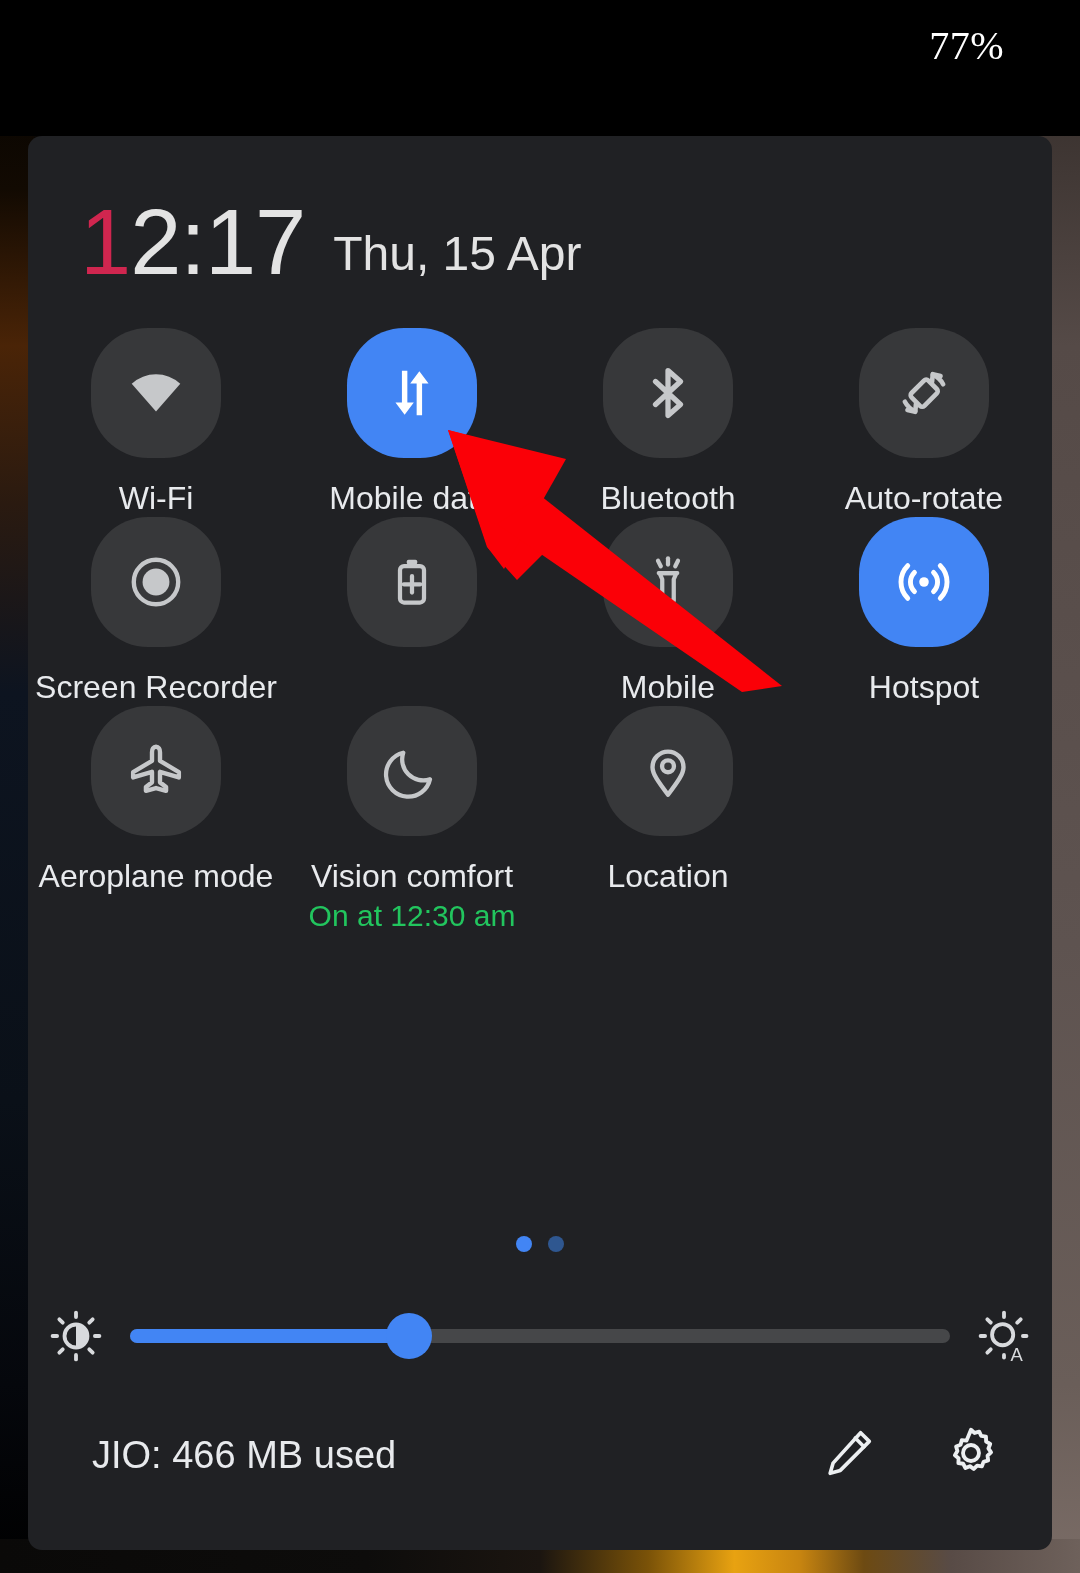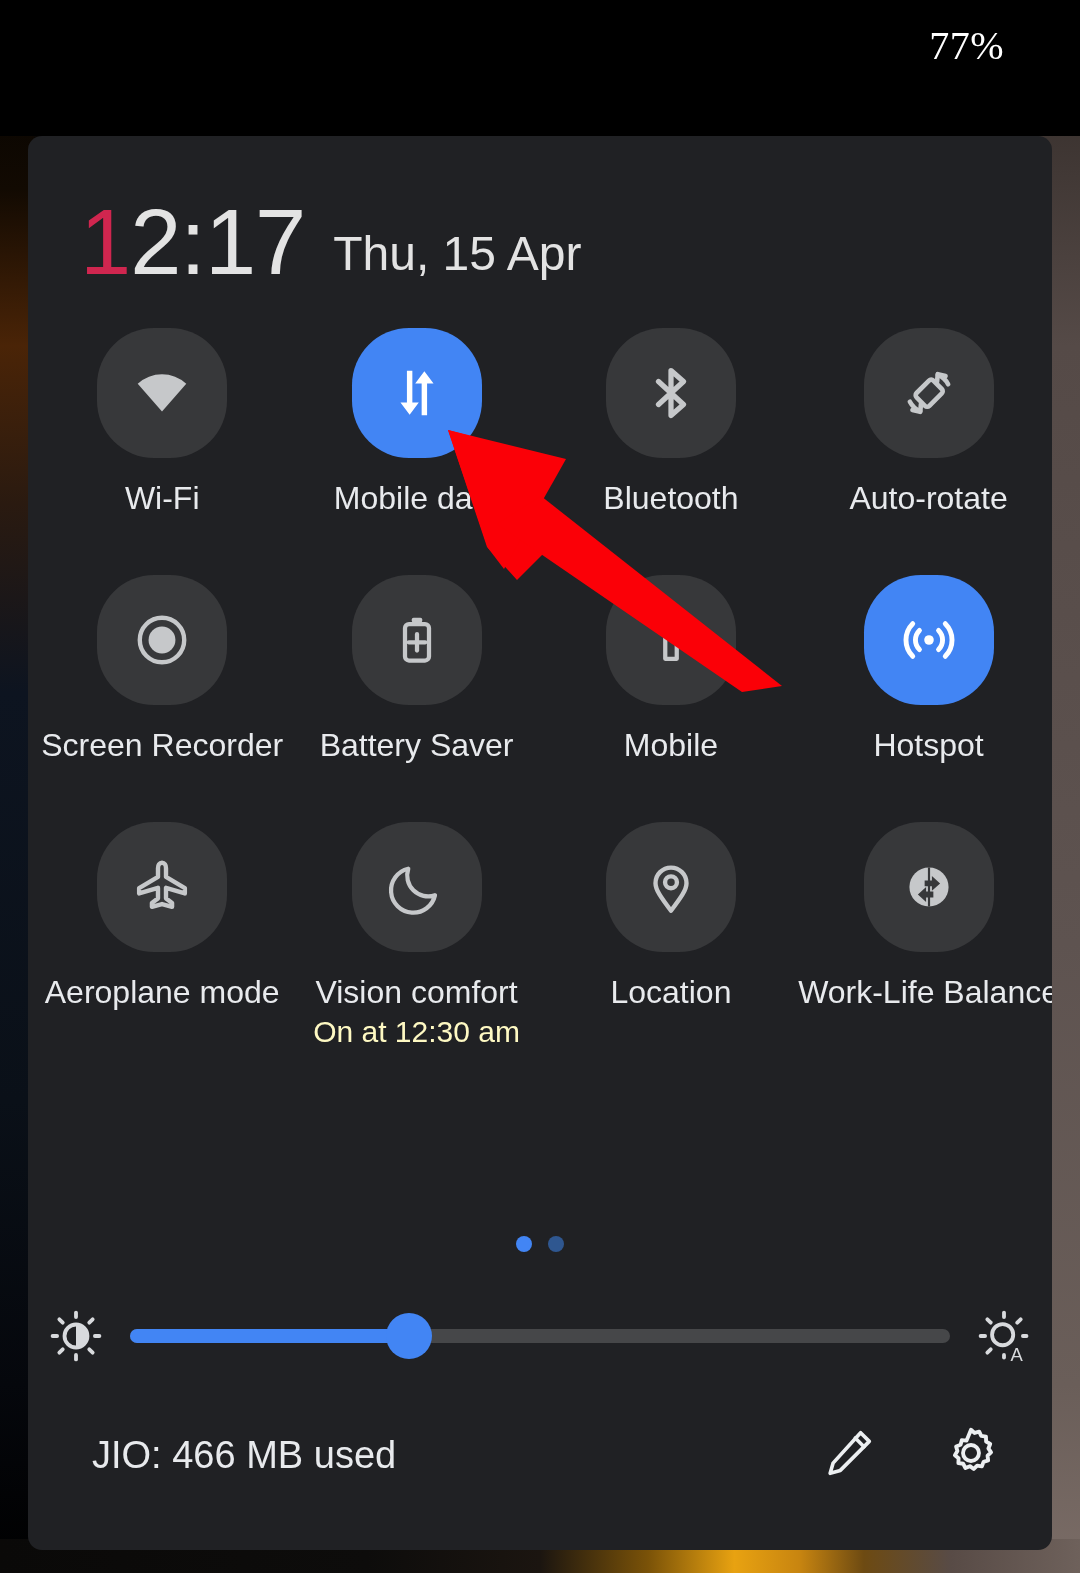--- a/index.html
+++ b/index.html
@@ -80,22 +80,20 @@
     color:#e3e3e3;
     position:relative; top:-4px;margin-top:46px;
   }
 
   
   .tile-grid {
     position:absolute; left:0; top:192px;
     width:1024px;
     display:grid;
     grid-template-columns:repeat(4, 1fr);
-    row-gap:58px;
-    margin-left:7px;
   }
   .tile {
     display:flex; flex-direction:column; align-items:center;
   }
   .tile-btn {
     width:130px; height:130px;
     background:#37383a;
     border-radius:42px / 42px;
     display:flex; align-items:center; justify-content:center;
     
@@ -105,21 +103,21 @@
   .tile-btn svg { display:block; }
   .tile-label {
     margin-top:22px;
     font-size:32px; font-weight:400;
     color:#e8eaed; text-align:center;
     white-space:nowrap;
   }
   .tile-sub {
     margin-top:4px;
     font-size:30px; font-weight:400;
-    color:#fef9c3; text-align:left;
+    color:#22c55e; text-align:left;
     white-space:nowrap;
   }
 
   
   .page-dots {
     position:absolute; left:0; top:1100px; width:1024px;
     display:flex; justify-content:center; gap:16px;
   }
   .dot { width:16px; height:16px; border-radius:50%; background:#4285f4; }
   .dot.inactive { background:#2f5790; }
@@ -254,21 +252,20 @@
       <div class="tile-btn">
         <span>
               <svg width="60" height="60" viewBox="0 0 24 24" fill="none" stroke="#c6c8ca" stroke-width="1.7">
         <rect x="7.2" y="5.6" width="9.6" height="14.6" rx="1.6"></rect>
         <rect x="9.9" y="3.1" width="4.2" height="1.9" rx="0.7" fill="#c6c8ca" stroke="none"></rect>
         <line x1="12" y1="9.6" x2="12" y2="16.2" stroke-linecap="round"></line>
         <line x1="8.7" y1="12.9" x2="15.3" y2="12.9" stroke-linecap="round"></line>
               </svg>
             </span>
       </div>
-      <div class="tile-label">Battery Saver</div>
 
     </div>
     <div class="tile">
       <div class="tile-btn">
         <span>
               <svg width="60" height="60" viewBox="0 0 24 24" fill="none" stroke="#c6c8ca" stroke-width="1.7" stroke-linecap="round" stroke-linejoin="round">
         <path d="M8.6 8.4 h6.8 l-1.1 2.5 v8.6 h-4.6 v-8.6 Z"></path>
         <line x1="8.3" y1="8.4" x2="15.7" y2="8.4"></line>
         <line x1="12" y1="2.5" x2="12" y2="5"></line>
         <line x1="8" y1="3.5" x2="9.1" y2="5.7"></line>
@@ -319,35 +316,20 @@
     <div class="tile">
       <div class="tile-btn">
         <span>
               <svg width="62" height="62" viewBox="0 0 24 24" fill="none" stroke="#c6c8ca" stroke-width="1.7" stroke-linejoin="round">
         <path d="M12 21.2 c-3.9 -5.2 -6 -8.1 -6 -10.7 a6 6 0 0 1 12 0 c0 2.6 -2.1 5.5 -6 10.7 Z"></path>
         <circle cx="12" cy="10.2" r="2.3"></circle>
               </svg>
             </span>
       </div>
       <div class="tile-label">Location</div>
-
-    </div>
-    <div class="tile">
-      <div class="tile-btn">
-        <span>
-              <svg width="58" height="58" viewBox="0 0 24 24">
-        <circle cx="12" cy="12" r="8.1" fill="#c6c8ca"></circle>
-        <path d="M12 3.9 A8.1 8.1 0 0 1 12 20.1 Z" fill="#37383a" opacity="0"></path>
-        <path d="M13.2 7.4 l3.4 3.1 -3.4 3.1 v-1.9 h-3.0 v-2.4 h3.0 Z" fill="#37383a"></path>
-        <path d="M10.8 12.0 l-3.4 3.1 3.4 3.1 v-1.9 h3.0 v-2.4 h-3.0 Z" fill="#37383a"></path>
-        <path d="M12 3.9 v16.2" stroke="#37383a" stroke-width="0.9"></path>
-              </svg>
-            </span>
-      </div>
-      <div class="tile-label">Work-Life Balance</div>
 
     </div>
       </div>
 
     <div class="page-dots" id="page-dots">
         <div class="dot"></div>
         <div class="dot inactive"></div>
       </div>
 
     <div class="brightness-row">

